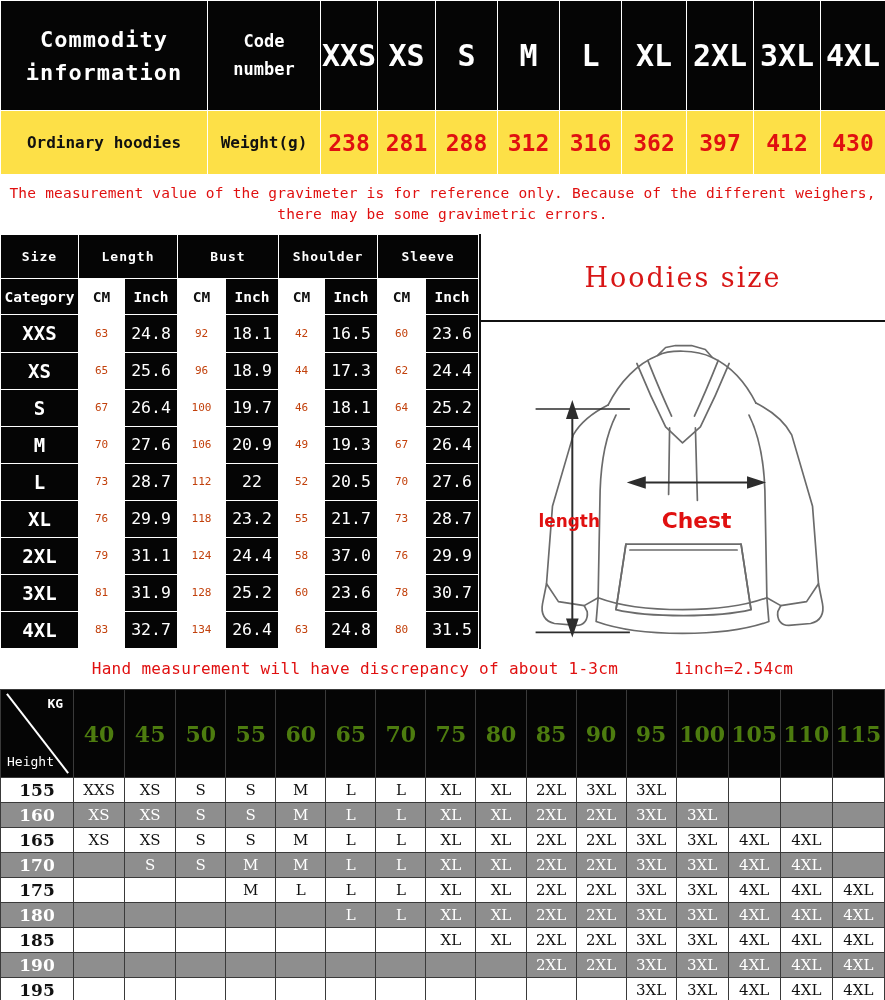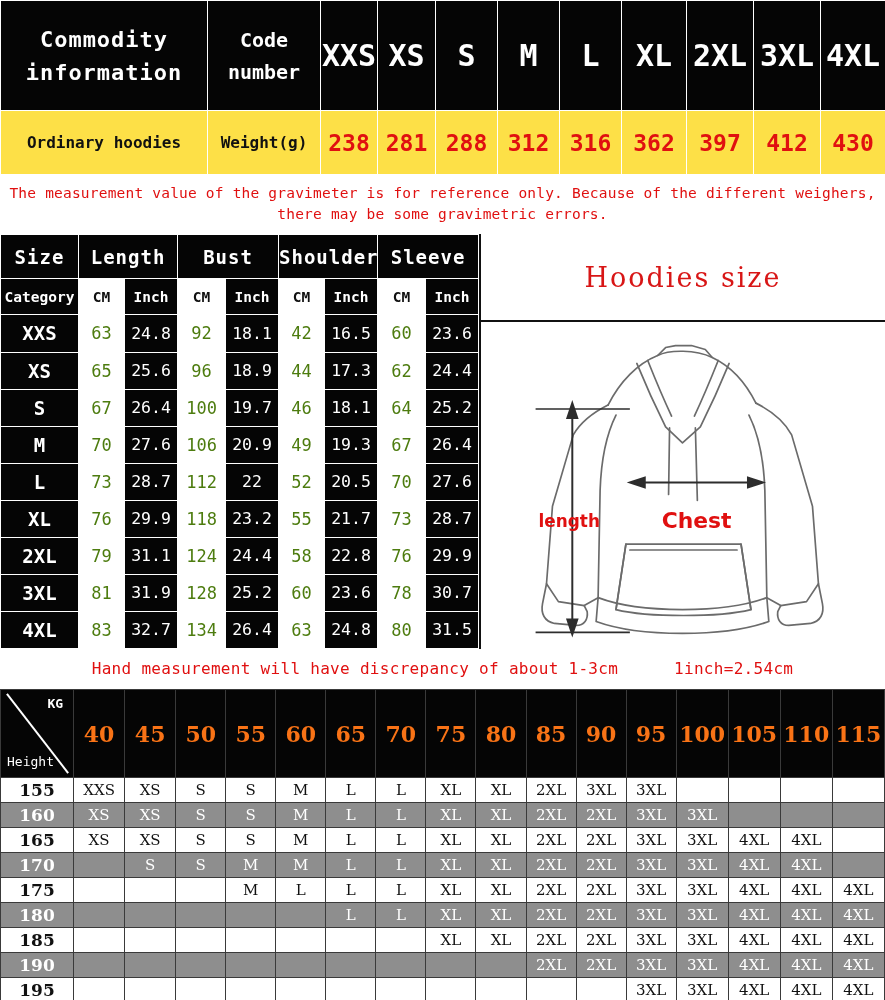--- a/index.html
+++ b/index.html
@@ -19,21 +19,21 @@
     vertical-align: middle;
   }
   .wt-head {
     background: #050505;
     color: #ffffff;
     height: 110px;
     font-family: "DejaVu Sans Mono", monospace;
     font-weight: bold;
   }
   .wt-head.big { font-size: 22px; letter-spacing: 1px; line-height: 1.5; }
-  .wt-head.mid { font-size: 20px; line-height: 1.6; }
+  .wt-head.mid { font-size: 17px; line-height: 1.6; }
   .wt-head.sz  { font-size: 30px; }
   .wt-body {
     background: #fde047;
     color: #111;
     height: 64px;
     border: 1.5px solid #111;
     font-size: 16px;
     font-weight: bold;
   }
   .wt-body.val { color: #e01010; font-size: 23px; font-weight: bold; }
@@ -53,25 +53,25 @@
 
   
   .mid-wrap { display: flex; width: 885px; height: 415px; }
   .meas-table { border-collapse: collapse; table-layout: fixed; width: 478px; }
   .meas-table td {
     border: 1.6px solid #ffffff;
     text-align: center;
     vertical-align: middle;
     font-family: "DejaVu Sans Mono", monospace;
   }
-  .m-h1 { background:#050505; color:#fff; font-size:19px; font-weight:bold; height:42px; letter-spacing:1px; }
+  .m-h1 { background:#050505; color:#fff; font-size:13px; font-weight:bold; height:42px; letter-spacing:1px; }
   .m-h2 { background:#050505; color:#fff; font-size:14.5px; font-weight:bold; height:34px; }
   .m-h2.cm { background:#ffffff; color:#111; }
   .m-sz { background:#050505; color:#ffffff; font-size:19px; font-weight:bold; height:35px; }
-  .m-cm { background:#ffffff; color:#4d7c0f; font-size:17px; height:35px; }
+  .m-cm { background:#ffffff; color:#c2410c; font-size:11px; height:35px; }
   .m-in { background:#050505; color:#ffffff; font-size:16.5px; font-weight:normal; height:35px; }
 
   .figure-box {
     width: 407px;
     border-left: 2px solid #111;
     display: flex; flex-direction: column;
     background: #fff;
   }
   .fig-title {
     height: 88px;
@@ -98,21 +98,21 @@
     position:absolute; top:6px; right:10px;
     font-size:13px; font-weight:bold; font-family:"DejaVu Sans Mono", monospace;
   }
   .mx-corner .ht {
     position:absolute; bottom:8px; left:6px;
     font-size:13px; font-weight:normal; font-family:"DejaVu Sans Mono", monospace;
   }
   .mx-corner .slash {
     position:absolute; top:0; left:0; width:100%; height:100%;
   }
-  .mx-head { background:#050505; color:#f97316; font-size:22px; font-weight:bold;
+  .mx-head { background:#050505; color:#4d7c0f; font-size:22px; font-weight:bold;
              font-family:"DejaVu Sans", sans-serif; }
   .mx-row-w { background:#ffffff; color:#111; }
   .mx-row-g { background:#8e8e8e; color:#ffffff; }
   .mx-cell { height: 25px; font-size: 15px; }
   .mx-hlabel { font-size: 17px; font-weight: bold; font-family:"DejaVu Sans", sans-serif; }
   .mx-row-w .mx-hlabel { color:#111; }
   .mx-row-g .mx-hlabel { color:#ffffff; }
 </style>
 </head>
 <body>
@@ -264,21 +264,21 @@
           <td class="m-cm">73</td>
           <td class="m-in">28.7</td>
         </tr>
         <tr>
           <td class="m-sz">2XL</td>
           <td class="m-cm">79</td>
           <td class="m-in">31.1</td>
           <td class="m-cm">124</td>
           <td class="m-in">24.4</td>
           <td class="m-cm">58</td>
-          <td class="m-in">22.8</td>
+          <td class="m-in">37.0</td>
           <td class="m-cm">76</td>
           <td class="m-in">29.9</td>
         </tr>
         <tr>
           <td class="m-sz">3XL</td>
           <td class="m-cm">81</td>
           <td class="m-in">31.9</td>
           <td class="m-cm">128</td>
           <td class="m-in">25.2</td>
           <td class="m-cm">60</td>

